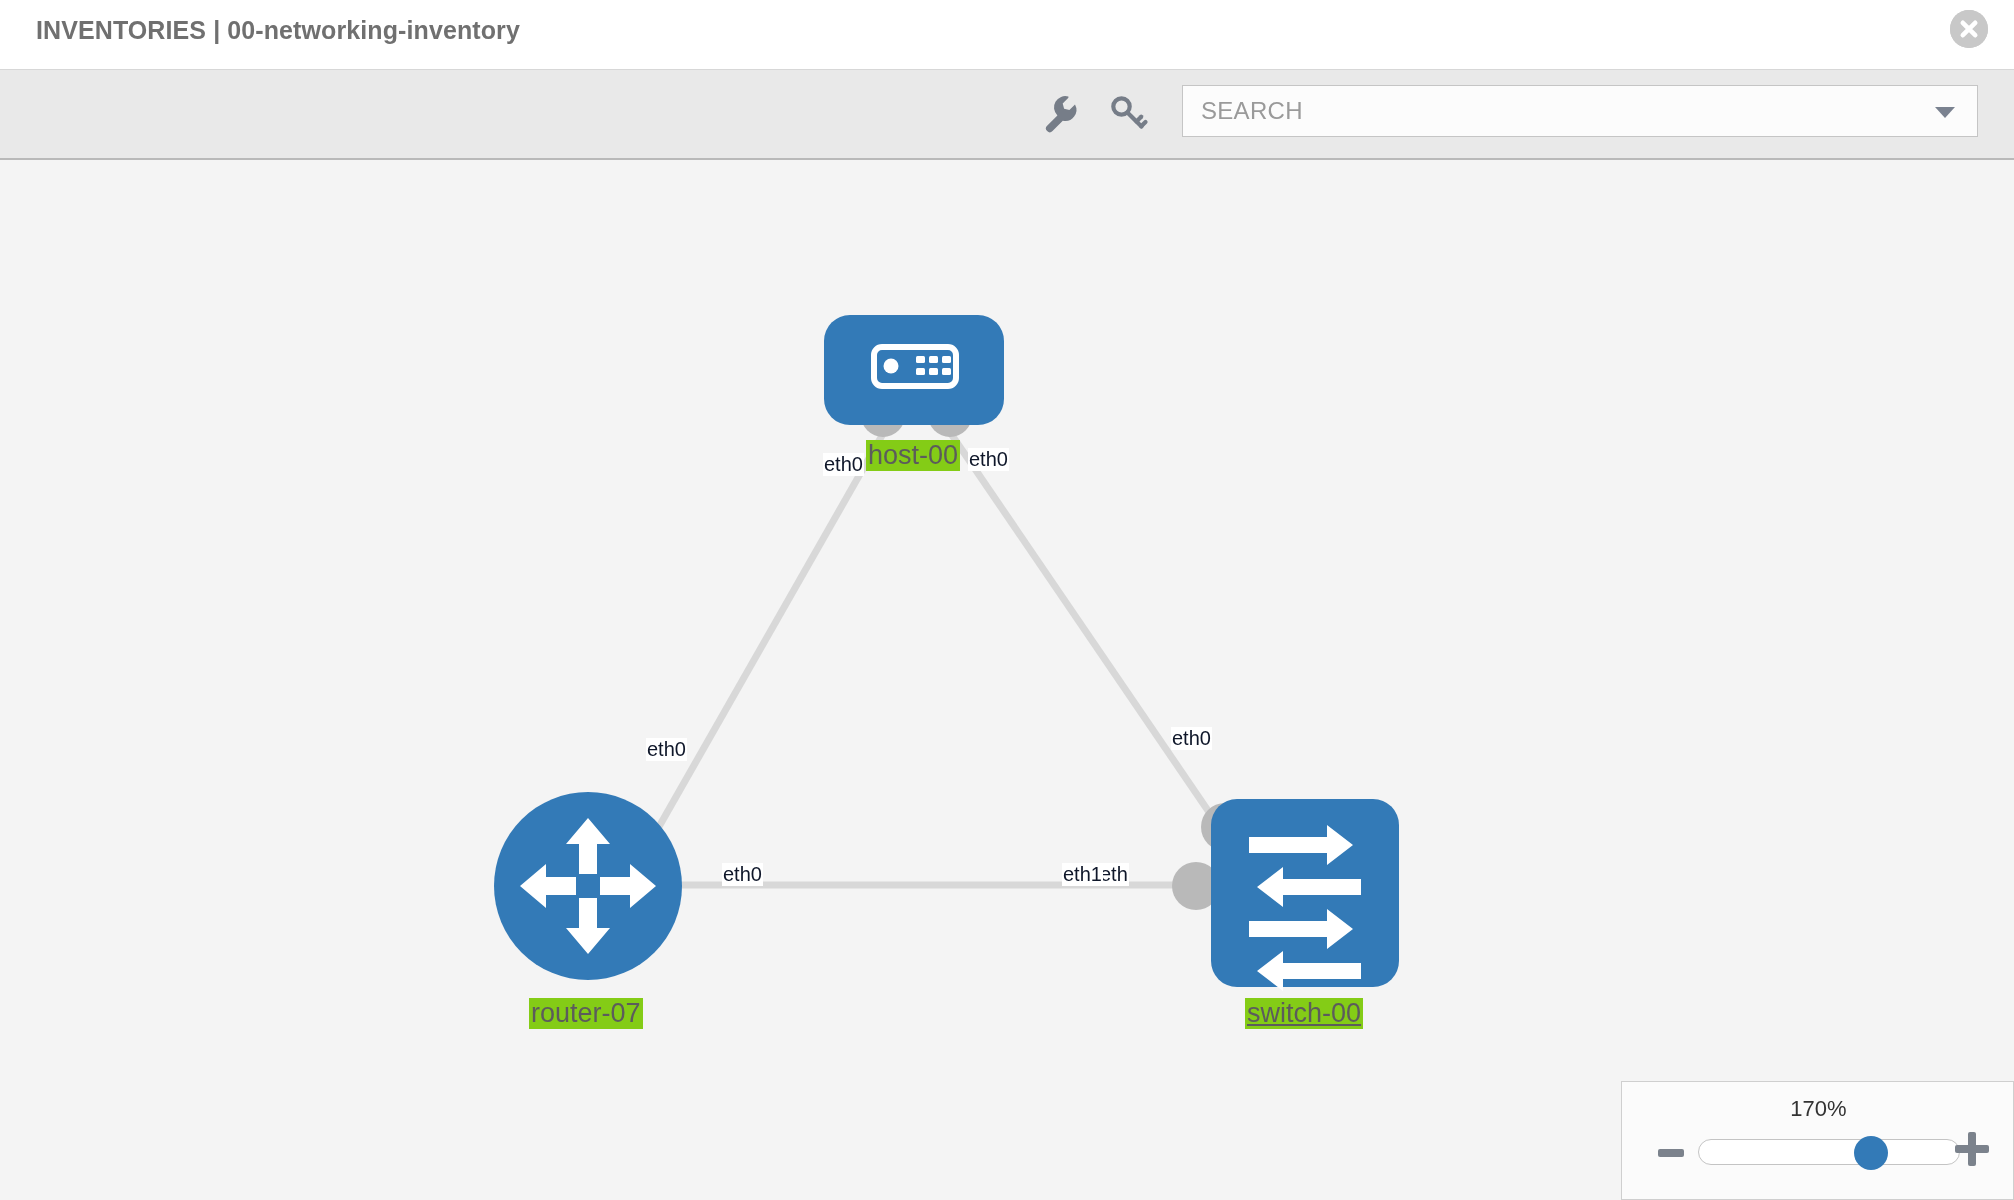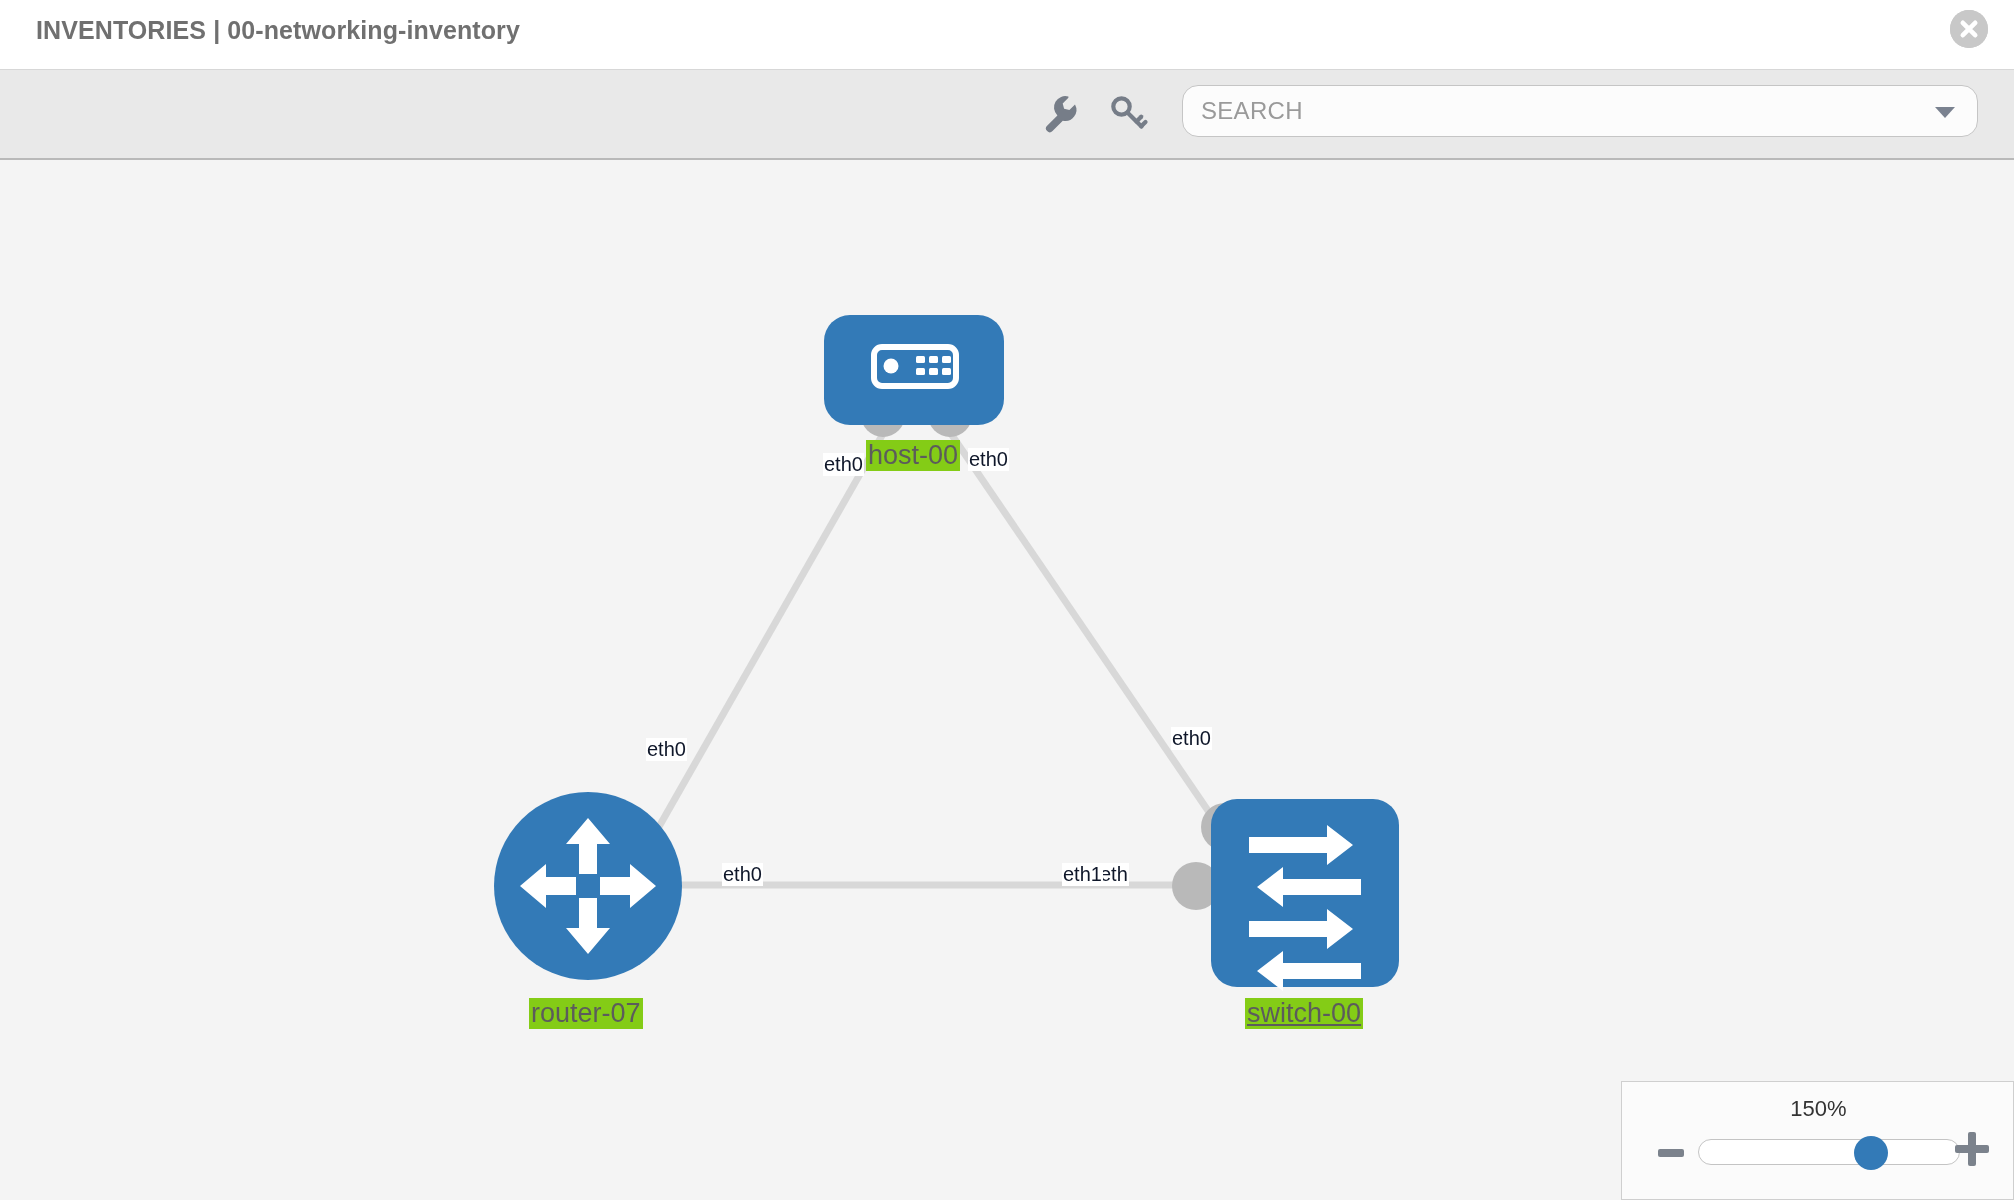--- a/index.html
+++ b/index.html
@@ -83,21 +83,21 @@
   .tool-icon svg { display:block; width:46px; height:46px; }
   #wrench-btn { left: 1035px; }
   #key-btn    { left: 1105px; }
 
   .search-box {
     position: absolute;
     left: 1182px; top: 85px;
     width: 796px; height: 52px;
     background: #fcfcfc;
     border: 1px solid #c5c5c5;
-    border-radius: 16px;
+    border-radius: 0;
     cursor: text;
   }
   .search-box .lbl {
     position: absolute;
     left: 18px; top: 11px;
     font-size: 24px;
     color: #9a9a9a;
     letter-spacing: 0.3px;
   }
 
@@ -291,21 +291,21 @@
     <div class="edge-label" style="left:823px; top:293px;">eth0</div>
     <div class="edge-label" style="left:968px; top:288px;">eth0</div>
     <div class="edge-label" style="left:646px; top:578px;">eth0</div>
     <div class="edge-label" style="left:1171px; top:567px;">eth0</div>
     <div class="edge-label" style="left:722px; top:703px;">eth0</div>
     <div class="edge-label" style="left:1099px; top:703px;">eth</div>
     <div class="edge-label" style="left:1062px; top:703px;text-align:center;">eth1</div>
   </div>
 
   <div class="zoom-panel">
-    <div class="zoom-value">150%</div>
+    <div class="zoom-value">170%</div>
 
     <div class="zoom-minus">
       <svg viewBox="0 0 26 26" xmlns="http://www.w3.org/2000/svg">
         <rect x="0" y="9" width="26" height="8" rx="2" fill="#7b828c"></rect>
       </svg>
     </div>
 
     <div class="zoom-track">
       <div class="zoom-thumb" id="zoom-thumb" style="left: 154.6px;"></div>
     </div>

